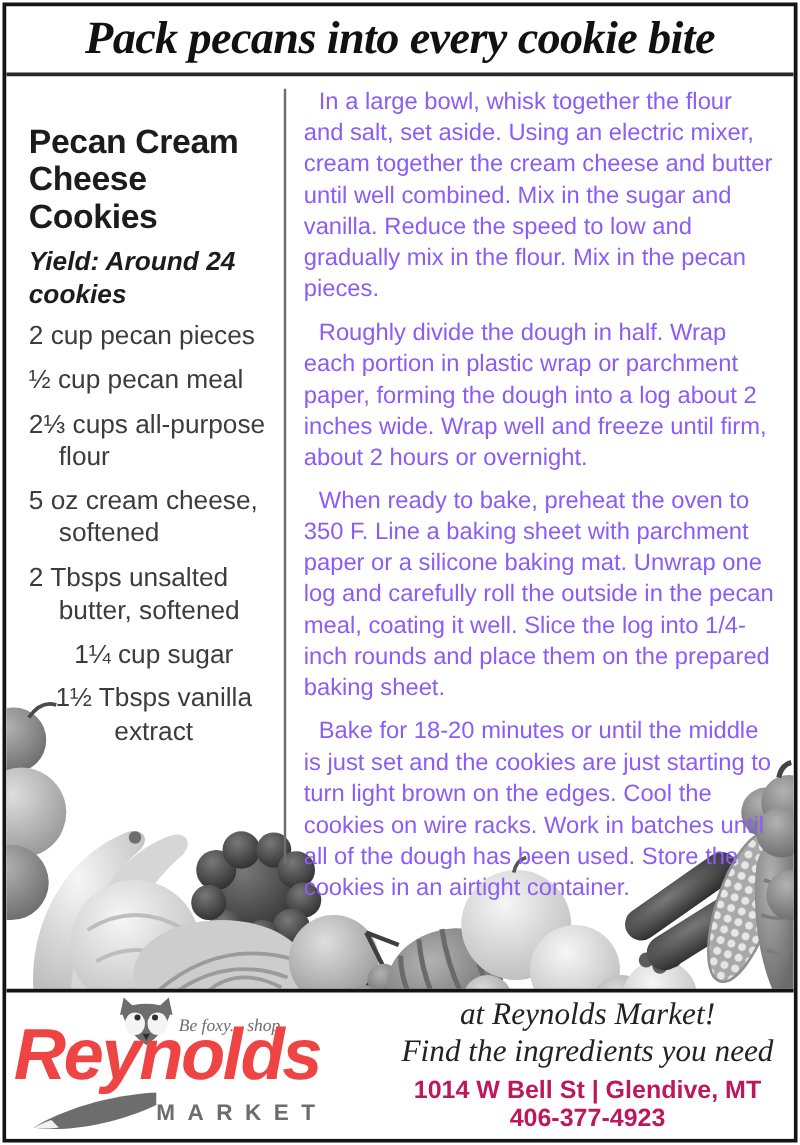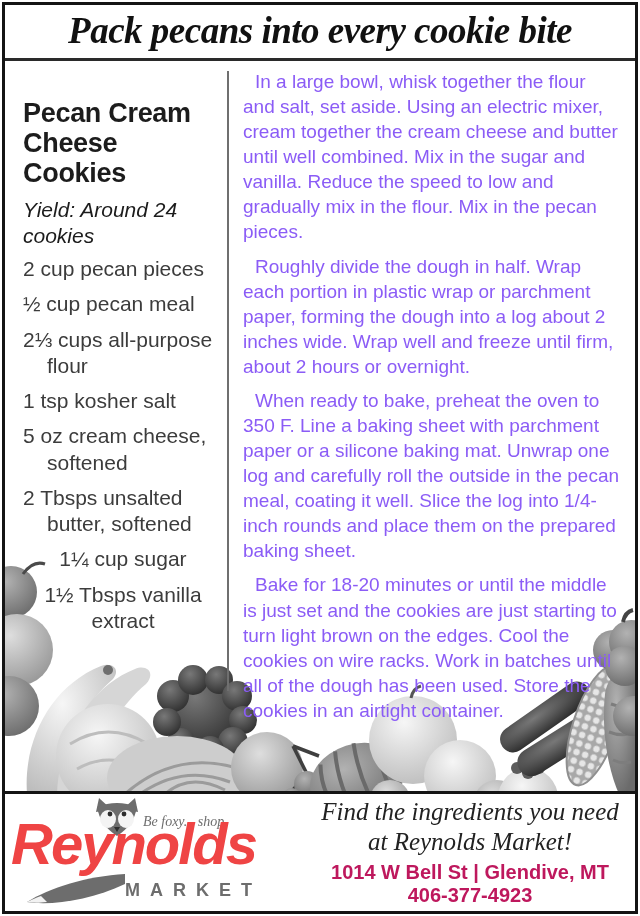--- a/index.html
+++ b/index.html
@@ -31,21 +31,21 @@
   .columns{
     position:absolute;top:60px;left:0;right:0;
     display:flex;z-index:2;
   }
   .col-left{width:200px;padding-left:18px;flex:none;margin-top:32px;}
   .recipe-name{
     font-size:27px;font-weight:bold;line-height:1.11;
     color:#1c1c1c;margin:2px 0 8px 0;letter-spacing:-0.3px;
   }
   .recipe-yield{
-    font-size:21px;font-weight:normal;font-style:italic;
+    font-size:21px;font-weight:bold;font-style:italic;
     line-height:1.22;color:#1c1c1c;margin:0 0 8px 0;
   }
   .ingredients{list-style:none;margin:0;padding:0;font-size:21px;line-height:1.25;}
   .ingredients li{
     margin:0 0 9px 0;
     padding-left:24px;text-indent:-24px;
   }
   .ingredients li.centered{
     padding-left:0;text-indent:0;text-align:center;
   }
@@ -112,21 +112,20 @@
 
   <div class="columns">
 
     <div class="col-left">
       <div class="recipe-name">Pecan Cream Cheese Cookies</div>
       <div class="recipe-yield">Yield: Around 24 cookies</div>
       <ul class="ingredients">
         <li>2 cup pecan pieces</li>
         <li>½ cup pecan meal</li>
         <li>2⅓ cups all-purpose flour</li>
-        <li>1 tsp kosher salt</li>
         <li>5 oz cream cheese, softened</li>
         <li>2 Tbsps unsalted butter, softened</li>
         <li class="centered">1¼ cup sugar</li>
         <li class="centered">1½ Tbsps vanilla extract</li>
       </ul>
     </div>
 
     <div class="divider"></div>
 
     <div class="col-right">
@@ -252,20 +251,20 @@
       <div class="logo-tagline">Be foxy... shop</div>
       <div class="logo-name">Reynolds</div>
       <svg class="fox-tail" width="110" height="38" viewBox="0 0 110 38">
         <path d="M104,4 C66,6 28,18 6,32 C30,36 70,30 104,14 Z" fill="#6d6d6d"></path>
         <path d="M20,26 C12,29 8,31 6,32 C12,33 18,33 26,32 Z" fill="#f2f2f2"></path>
       </svg>
       <div class="logo-market">MARKET</div>
     </div>
 
     <div class="promo">
+      <div class="promo-line">at Reynolds Market!</div>
       <div class="promo-line">Find the ingredients you need</div>
-      <div class="promo-line">at Reynolds Market!</div>
       <div class="promo-address">1014 W Bell St | Glendive, MT</div>
       <div class="promo-phone">406-377-4923</div>
     </div>
 
   </div>
 </div>
 
 </body></html>

